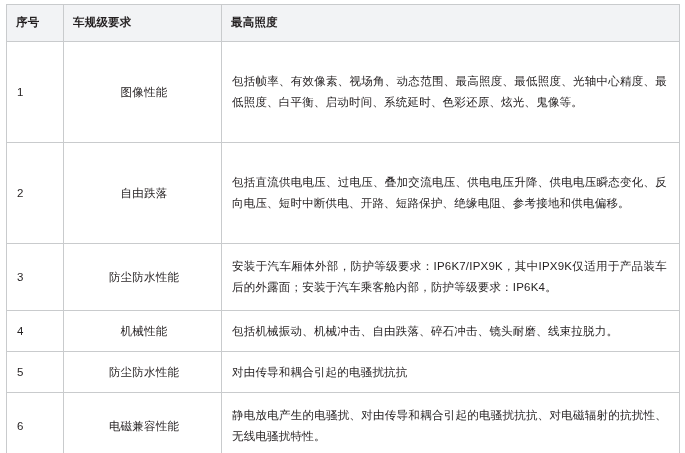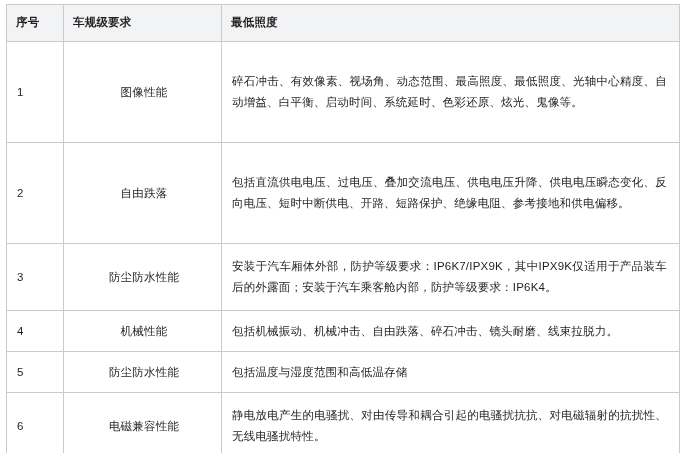--- a/index.html
+++ b/index.html
@@ -69,48 +69,48 @@
   <table class="req-table">
     <colgroup>
       <col class="c-no">
       <col class="c-req">
       <col class="c-desc">
     </colgroup>
     <thead>
       <tr>
         <th>序号</th>
         <th>车规级要求</th>
-        <th>最低照度</th>
+        <th>最高照度</th>
       </tr>
     </thead>
     <tbody>
       <tr class="row-tall">
         <td class="cell-no">1</td>
         <td class="cell-req">图像性能</td>
-        <td class="cell-desc">碎石冲击、有效像素、视场角、动态范围、最高照度、最低照度、光轴中心精度、自动增益、白平衡、启动时间、系统延时、色彩还原、炫光、鬼像等。</td>
+        <td class="cell-desc">包括帧率、有效像素、视场角、动态范围、最高照度、最低照度、光轴中心精度、最低照度、白平衡、启动时间、系统延时、色彩还原、炫光、鬼像等。</td>
       </tr>
       <tr class="row-tall">
         <td class="cell-no">2</td>
         <td class="cell-req">自由跌落</td>
         <td class="cell-desc">包括直流供电电压、过电压、叠加交流电压、供电电压升降、供电电压瞬态变化、反向电压、短时中断供电、开路、短路保护、绝缘电阻、参考接地和供电偏移。</td>
       </tr>
       <tr class="row-mid">
         <td class="cell-no">3</td>
         <td class="cell-req">防尘防水性能</td>
         <td class="cell-desc">安装于汽车厢体外部，防护等级要求：IP6K7/IPX9K，其中IPX9K仅适用于产品装车后的外露面；安装于汽车乘客舱内部，防护等级要求：IP6K4。</td>
       </tr>
       <tr class="row-short">
         <td class="cell-no">4</td>
         <td class="cell-req">机械性能</td>
         <td class="cell-desc">包括机械振动、机械冲击、自由跌落、碎石冲击、镜头耐磨、线束拉脱力。</td>
       </tr>
       <tr class="row-short">
         <td class="cell-no">5</td>
         <td class="cell-req">防尘防水性能</td>
-        <td class="cell-desc">包括温度与湿度范围和高低温存储</td>
+        <td class="cell-desc">对由传导和耦合引起的电骚扰抗抗</td>
       </tr>
       <tr class="row-mid">
         <td class="cell-no">6</td>
         <td class="cell-req">电磁兼容性能</td>
         <td class="cell-desc">静电放电产生的电骚扰、对由传导和耦合引起的电骚扰抗抗、对电磁辐射的抗扰性、无线电骚扰特性。</td>
       </tr>
 
     </tbody>
   </table>
 </div>

